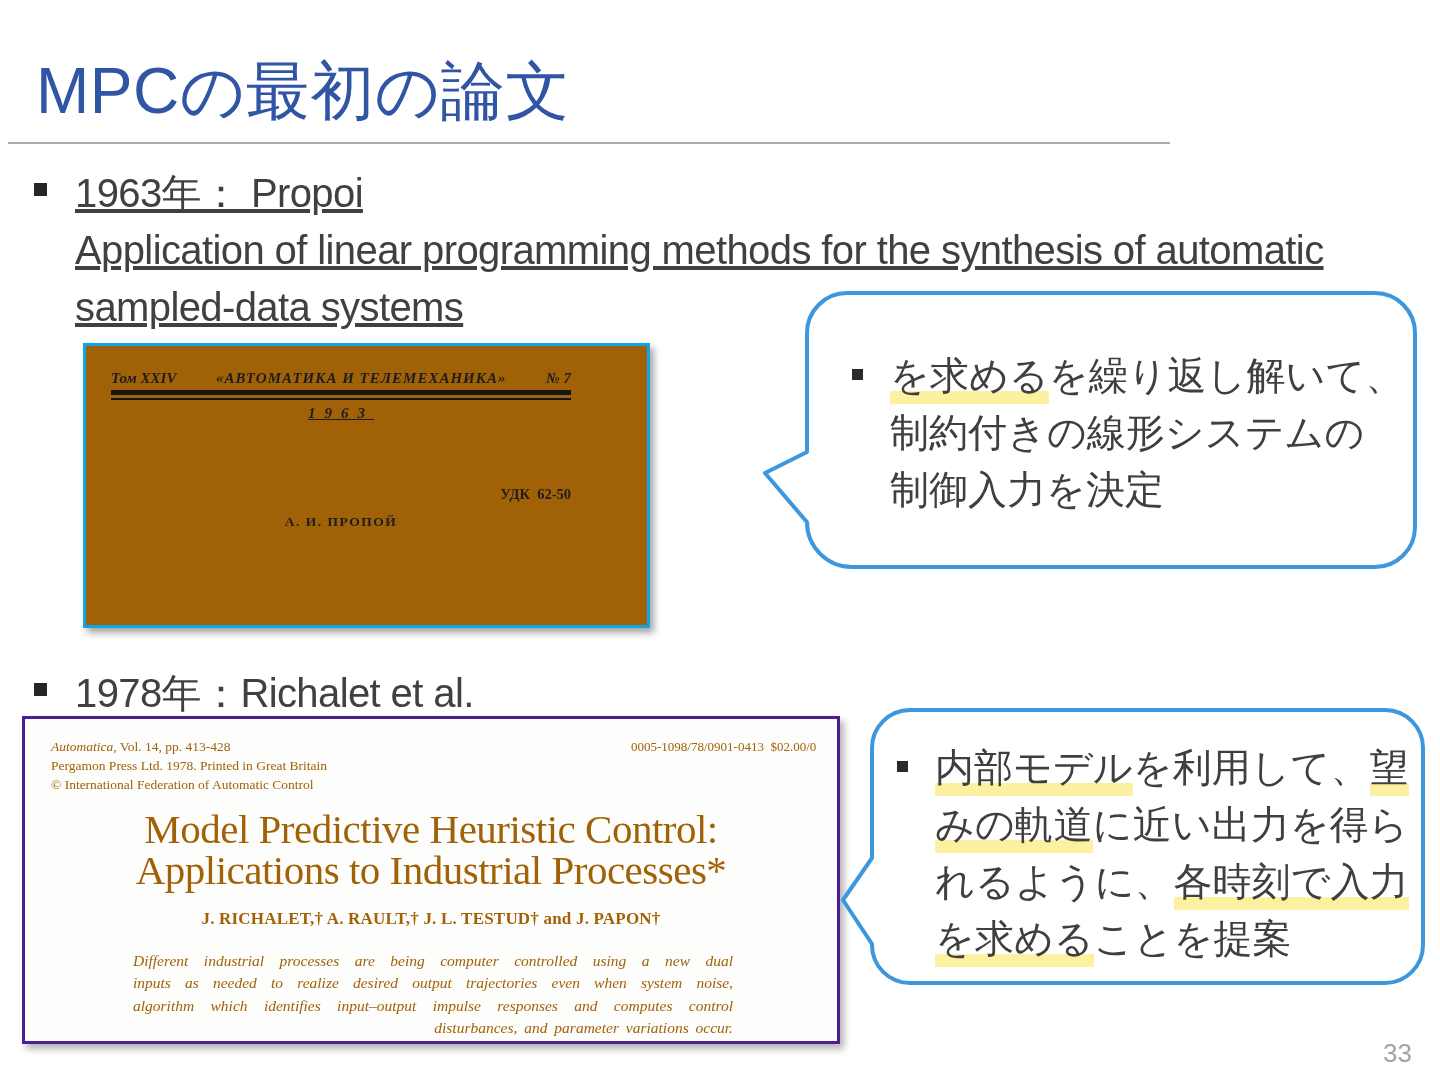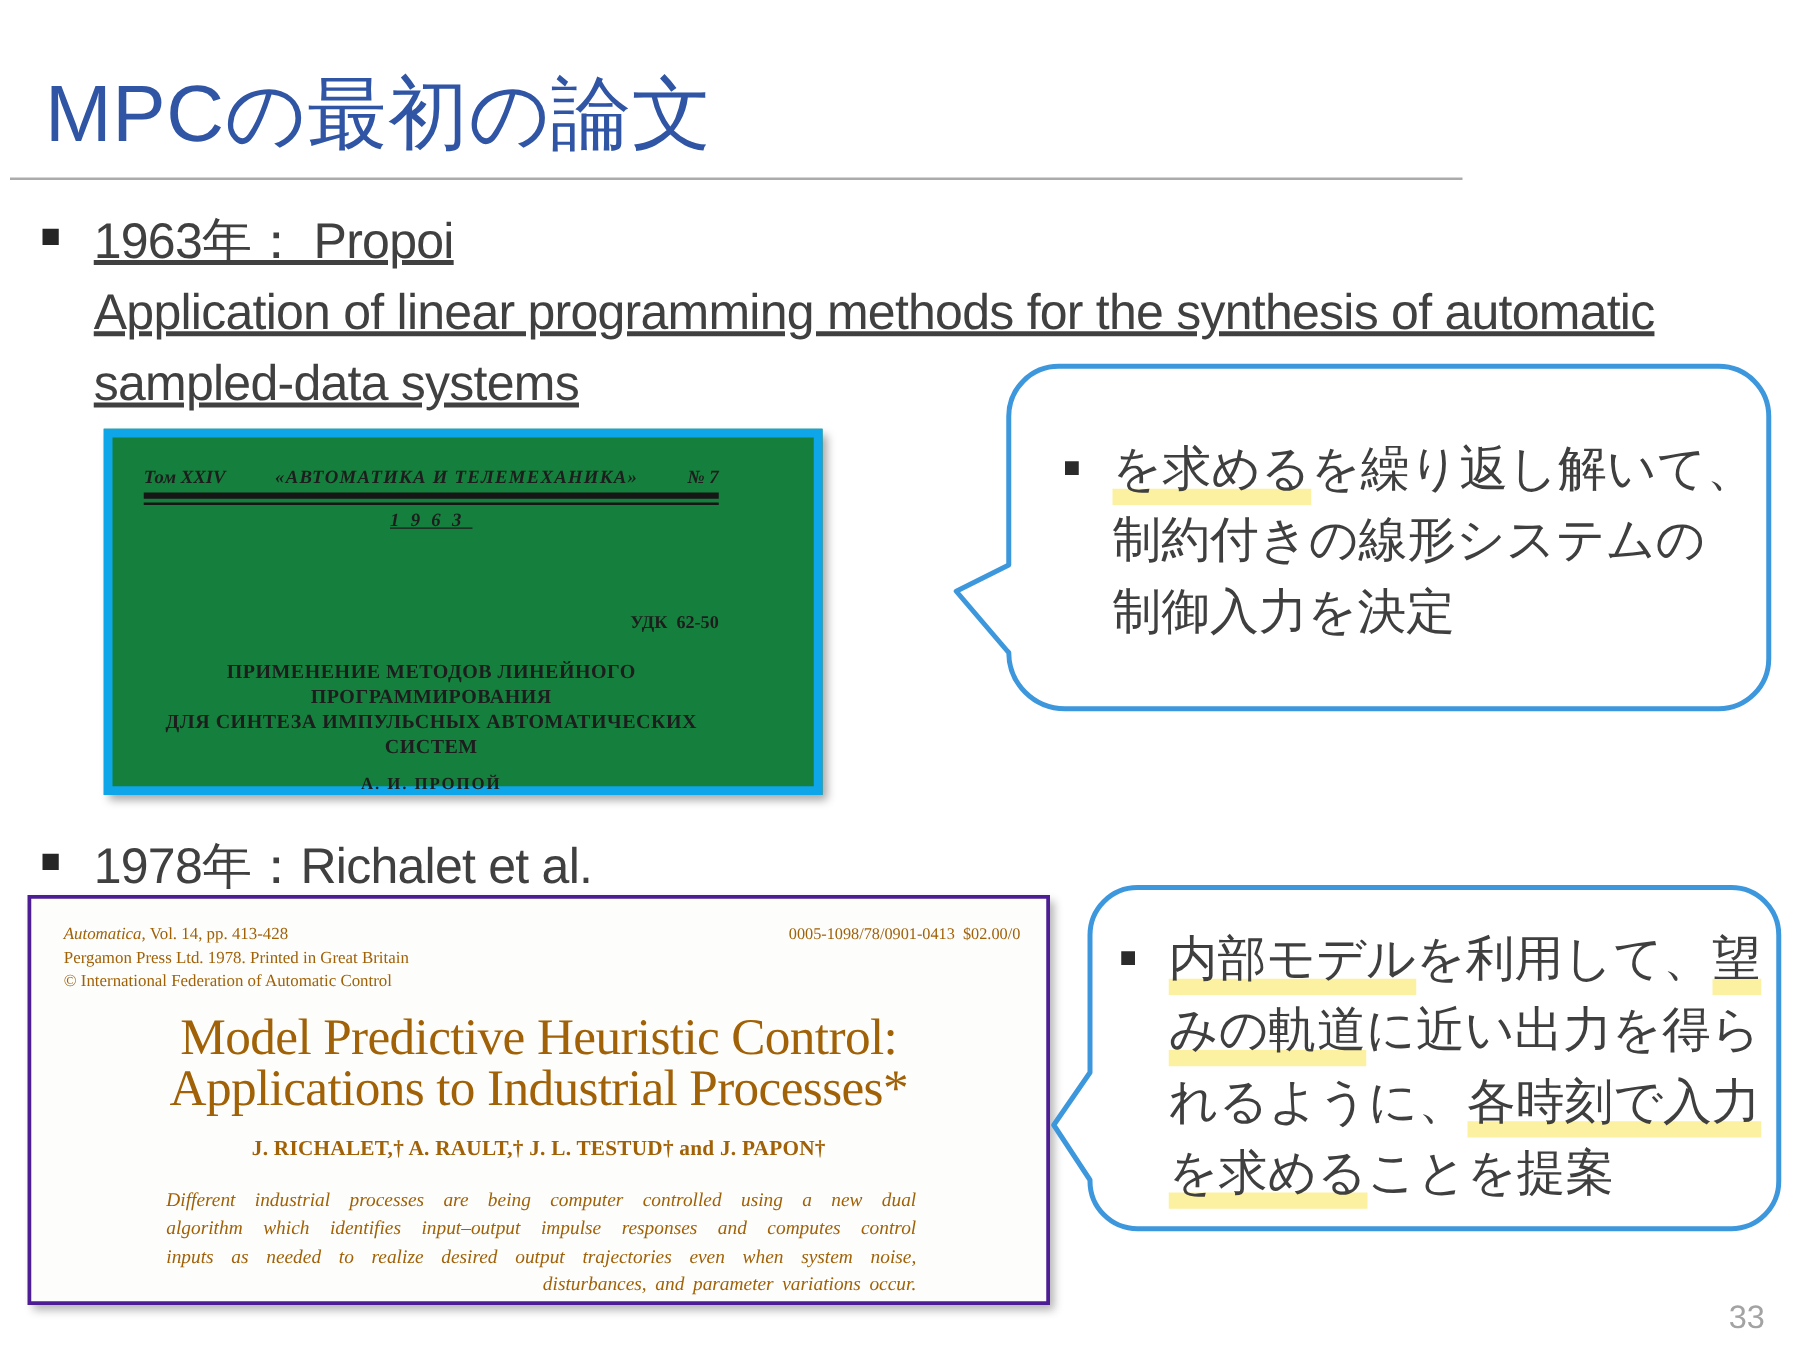--- a/index.html
+++ b/index.html
@@ -21,21 +21,21 @@
   .bullet-sq{
     position:absolute; left:0; top:18px; width:13px; height:13px; background:#262626;
   }
   .bullet-lines{ margin-left:41px; font-size:40px; line-height:57px; font-weight:300;
     letter-spacing:-0.6px; white-space:nowrap; }
   #bullet1{ left:34px; top:165px;text-decoration:underline; }
   #bullet2{ left:34px; top:665px; }
   
   .paper1{
     position:absolute; left:83px; top:343px; width:561px; height:279px;
-    background:#15803d; border:7px solid #0ea5e9;
+    background:#a16207; border:3px solid #0ea5e9;
     box-shadow:4px 5px 7px rgba(0,0,0,0.35);
     font-family:"Liberation Serif","DejaVu Serif",serif; color:#1d1d1d;
   }
   .p1-inner{ position:absolute; left:25px; top:24px; width:460px; }
   .p1-row1{ display:flex; justify-content:space-between; align-items:baseline;
     font-weight:bold; font-style:italic; font-size:15px; }
   .p1-journal{ letter-spacing:1px; }
   .p1-rule{ margin-top:3px; height:3px; border-top:5px solid #161616; border-bottom:2px solid #161616; }
   .p1-year{ text-align:center; font-weight:bold; font-style:italic; font-size:15px;
     letter-spacing:9px; margin-top:5px;text-decoration:underline; }
@@ -100,25 +100,20 @@
   <div class="paper1">
     <div class="p1-inner">
       <div class="p1-row1">
         <span>Том XXIV</span>
         <span class="p1-journal">«АВТОМАТИКА И ТЕЛЕМЕХАНИКА»</span>
         <span>№ 7</span>
       </div>
       <div class="p1-rule"></div>
       <div class="p1-year">1963</div>
       <div class="p1-udk">УДК  62-50</div>
-      <div class="p1-title">
-        <div>ПРИМЕНЕНИЕ МЕТОДОВ ЛИНЕЙНОГО ПРОГРАММИРОВАНИЯ</div>
-        <div>ДЛЯ СИНТЕЗА ИМПУЛЬСНЫХ АВТОМАТИЧЕСКИХ</div>
-        <div>СИСТЕМ</div>
-      </div>
       <div class="p1-author">А. И. ПРОПОЙ</div>
     </div>
   </div>
 
   <svg id="bubble1-svg" class="bubble-svg" width="664" height="292" viewBox="0 0 664 292">
     <path d="M 89 5 L 617 5 A 40 40 0 0 1 657 45 L 657 239 A 40 40 0 0 1 617 279 L 94 279
              A 45 45 0 0 1 49 234 L 48 233 L 7 185 L 49 164 L 49 45 A 40 40 0 0 1 89 5 Z" fill="#FFFFFF" stroke="#3D97DC" stroke-width="4" stroke-linejoin="round"></path>
   </svg>
   <div class="bubble-note" id="bubble1-note">
     <span class="note-sq"></span>
@@ -143,22 +138,22 @@
       <div>© International Federation of Automatic Control</div>
     </div>
     <div class="p2-code">0005-1098/78/0901-0413  $02.00/0</div>
     <div class="p2-title">
       <div>Model Predictive Heuristic Control:</div>
       <div>Applications to Industrial Processes*</div>
     </div>
     <div class="p2-authors">J. RICHALET,† A. RAULT,† J. L. TESTUD† and J. PAPON†</div>
     <div class="p2-abstract">
       <div class="jline">Different industrial processes are being computer controlled using a new dual</div>
+      <div class="jline">inputs as needed to realize desired output trajectories even when system noise,</div>
       <div class="jline">algorithm which identifies input–output impulse responses and computes control</div>
-      <div class="jline">inputs as needed to realize desired output trajectories even when system noise,</div>
       <div class="lastline">disturbances, and parameter variations occur.</div>
     </div>
   </div>
 
   <svg id="bubble2-svg" class="bubble-svg" width="591" height="284" viewBox="0 0 591 284">
     <path d="M 74 4 L 549 4 A 38 38 0 0 1 587 42 L 587 239 A 38 38 0 0 1 549 277 L 74 277
              A 38 38 0 0 1 36 239 L 36 238 L 7 194 L 36 152 L 36 42 A 38 38 0 0 1 74 4 Z" fill="#FFFFFF" stroke="#3D97DC" stroke-width="4" stroke-linejoin="round"></path>
   </svg>
   <div class="bubble-note" id="bubble2-note">
     <span class="note-sq"></span>

